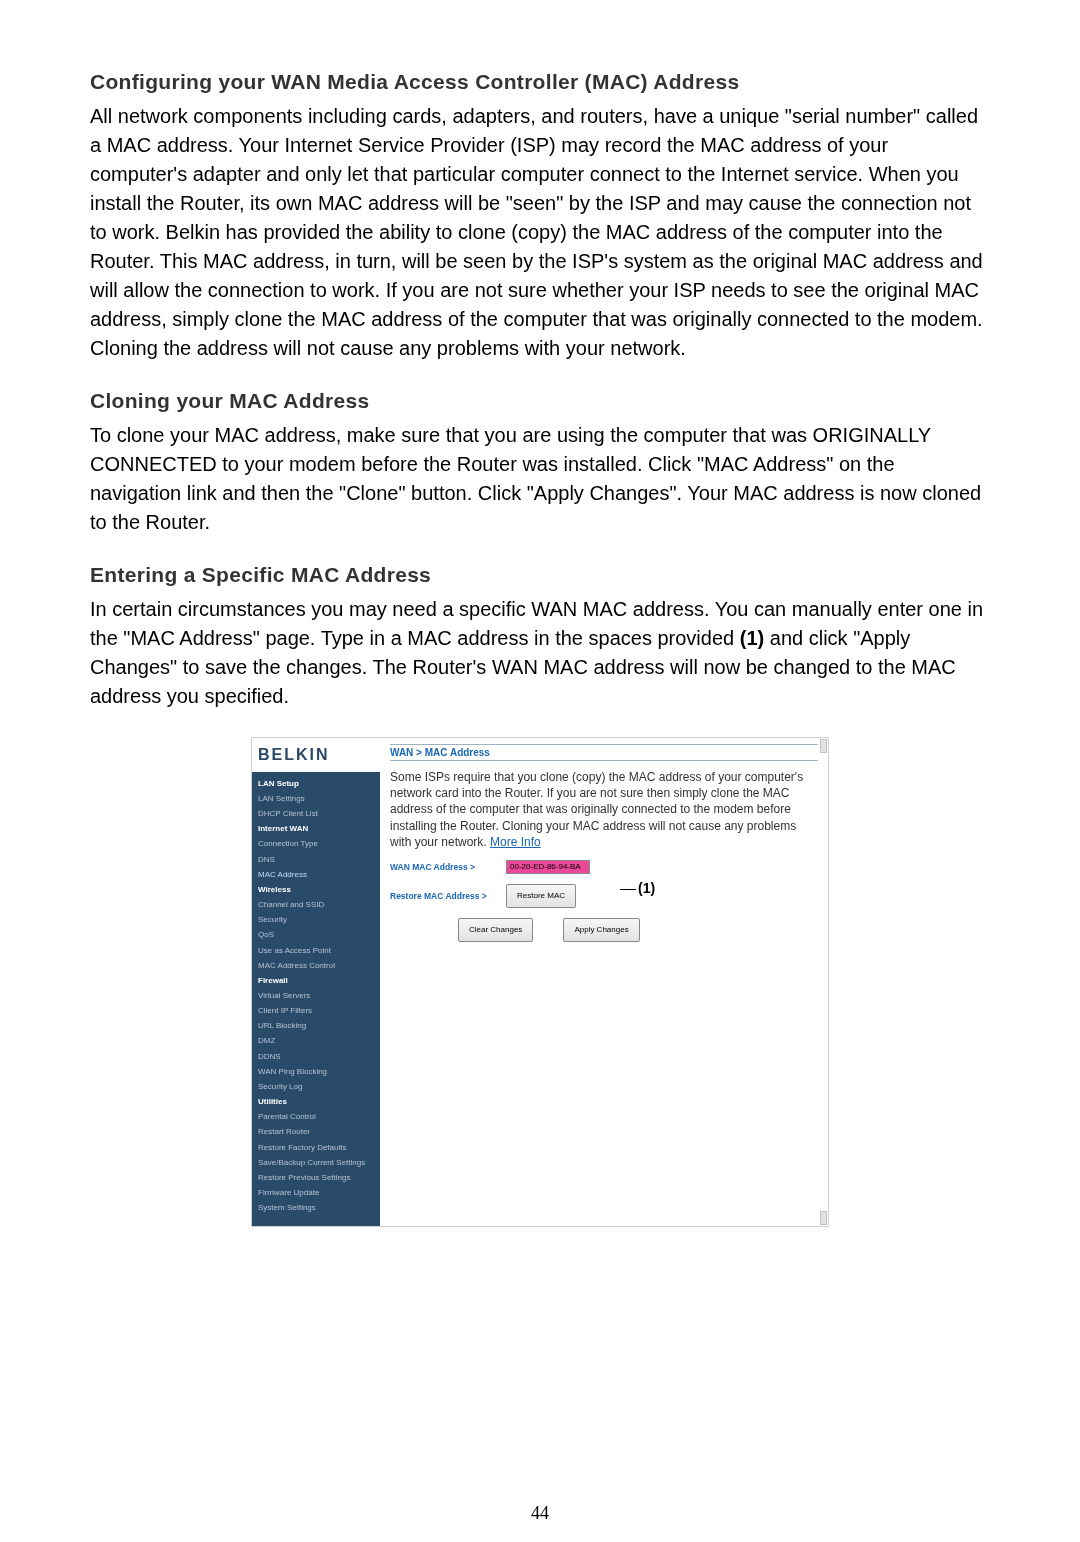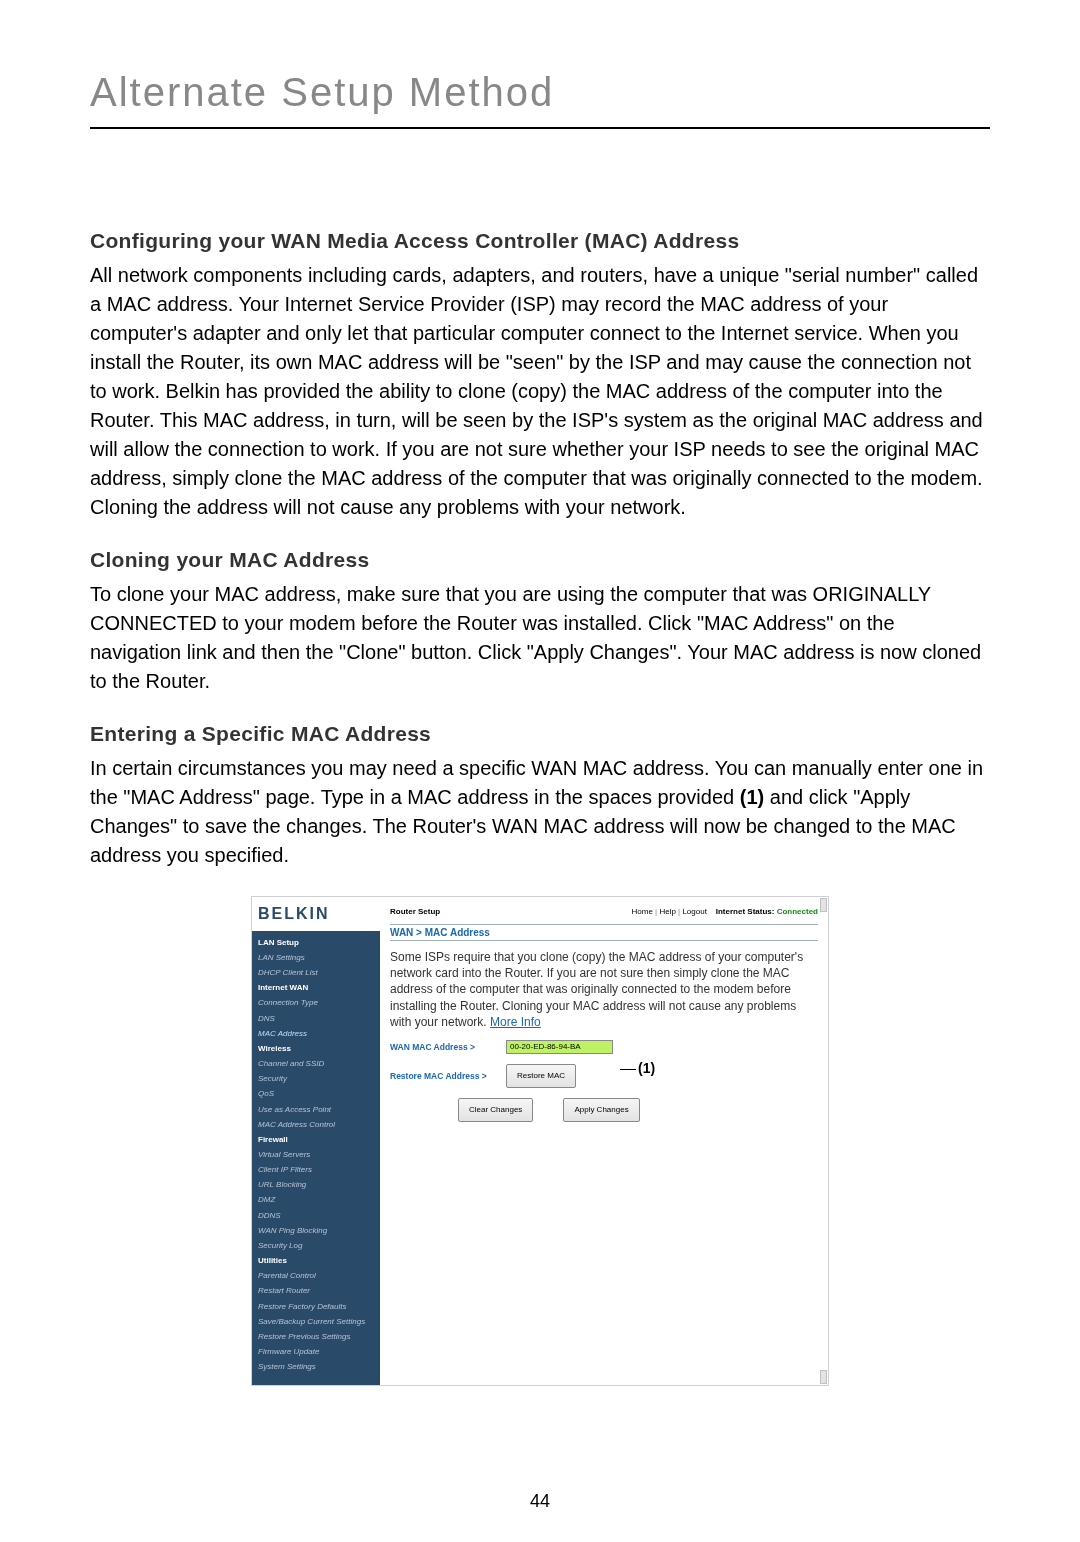--- a/index.html
+++ b/index.html
@@ -32,24 +32,25 @@
   }
   .body-text {
     font-size: 20px;
     line-height: 1.45;
     color: #000;
     margin-bottom: 26px;
   }
   .body-text .bold { font-weight: bold; }
   .page-number {
     position: absolute;
-    bottom: 30px;
+    bottom: 18px;
     left: 0; right: 0;
     text-align: center;
     font-size: 18px;
+    font-family: Liberation Serif, serif;
   }
   
   .router-figure {
     width: 578px;
     margin: 0 auto;
     border: 1px solid #d0d0d0;
     background: #fff;
     position: relative;
     font-family: Arial, sans-serif;
   }
@@ -78,21 +79,20 @@
     font-weight: bold;
     color: #fff;
     padding: 3px 6px;
     background: #2a4a6a;
   }
   .side-item {
     color: #b5c3d3;
     padding: 2px 6px;
     line-height: 1.4;
     cursor: pointer;
-    font-style: italic;
   }
   .side-item.hl { color: #b8dfff; }
   .main {
     flex: 1;
     padding: 6px 10px;
   }
   .router-header {
     display: flex;
     justify-content: space-between;
     align-items: center;
@@ -127,23 +127,23 @@
     font-size: 8.5px;
     color: #1a67b3;
     font-weight: bold;
     margin-bottom: 10px;
   }
   .form-row .lbl { width: 110px; }
   .txt-input {
     font-size: 8px;
     padding: 1px 3px;
     border: 1px solid #888;
-    background: #bef264;
+    background: #ec4899;
     height: 14px;
-    width: 107px;
+    width: 84px;
   }
   .btn {
     font-size: 8px;
     padding: 1px 10px;
     border: 1px solid #888;
     background: linear-gradient(#f6f6f6,#e2e2e2);
     border-radius: 2px;
     cursor: pointer;
     height: 24px;
     line-height: 12px;
@@ -172,21 +172,20 @@
     width: 7px;
     background: #e3e3e3;
   }
   .scroll-stub.up { top: 1px; height: 14px; border:1px solid #c0c0c0; }
   .scroll-stub.down { bottom: 1px; height: 14px; border:1px solid #c0c0c0; }
 </style>
 </head>
 <body>
 
 <div class="page">
-  <h1 class="page-title">Alternate Setup Method</h1>
 
   <div>
     <div class="section-heading">Configuring your WAN Media Access Controller (MAC) Address</div>
     <div class="body-text">All network components including cards, adapters, and routers, have a unique "serial number" called a MAC address. Your Internet Service Provider (ISP) may record the MAC address of your computer's adapter and only let that particular computer connect to the Internet service. When you install the Router, its own MAC address will be "seen" by the ISP and may cause the connection not to work. Belkin has provided the ability to clone (copy) the MAC address of the computer into the Router. This MAC address, in turn, will be seen by the ISP's system as the original MAC address and will allow the connection to work. If you are not sure whether your ISP needs to see the original MAC address, simply clone the MAC address of the computer that was originally connected to the modem. Cloning the address will not cause any problems with your network.</div>
   </div>
 
   <div>
     <div class="section-heading">Cloning your MAC Address</div>
     <div class="body-text">To clone your MAC address, make sure that you are using the computer that was ORIGINALLY CONNECTED to your modem before the Router was installed. Click "MAC Address" on the navigation link and then the "Clone" button. Click "Apply Changes". Your MAC address is now cloned to the Router.</div>
   </div>
@@ -230,33 +229,20 @@
             <div class="side-item">Parental Control</div>
             <div class="side-item">Restart Router</div>
             <div class="side-item">Restore Factory Defaults</div>
             <div class="side-item">Save/Backup Current Settings</div>
             <div class="side-item">Restore Previous Settings</div>
             <div class="side-item">Firmware Update</div>
             <div class="side-item">System Settings</div>
           </div>
       </div>
       <div class="main">
-        <div class="router-header">
-          <span class="rs">Router Setup</span>
-          <span class="links">
-            <span>Home</span>
-            <span class="sep"> | </span>
-            <span>Help</span>
-            <span class="sep"> | </span>
-            <span>Logout</span>
-            &nbsp;&nbsp;
-            <span class="status-lbl">Internet Status:</span>
-            <span class="conn">Connected</span>
-          </span>
-        </div>
         <div class="breadcrumb">WAN &gt; MAC Address</div>
         <div class="desc">
           <span>Some ISPs require that you clone (copy) the MAC address of your computer's network card into the Router. If you are not sure then simply clone the MAC address of the computer that was originally connected to the modem before installing the Router. Cloning your MAC address will not cause any problems with your network. </span><span class="more-info">More Info</span>
         </div>
         <div class="form-row" style="position:relative;">
           <span class="lbl">WAN MAC Address &gt;</span>
           <input class="txt-input" type="text" value="00-20-ED-86-94-BA" style="">
         </div>
         <div class="form-row" style="position:relative;">
           <span class="lbl">Restore MAC Address &gt;</span>

